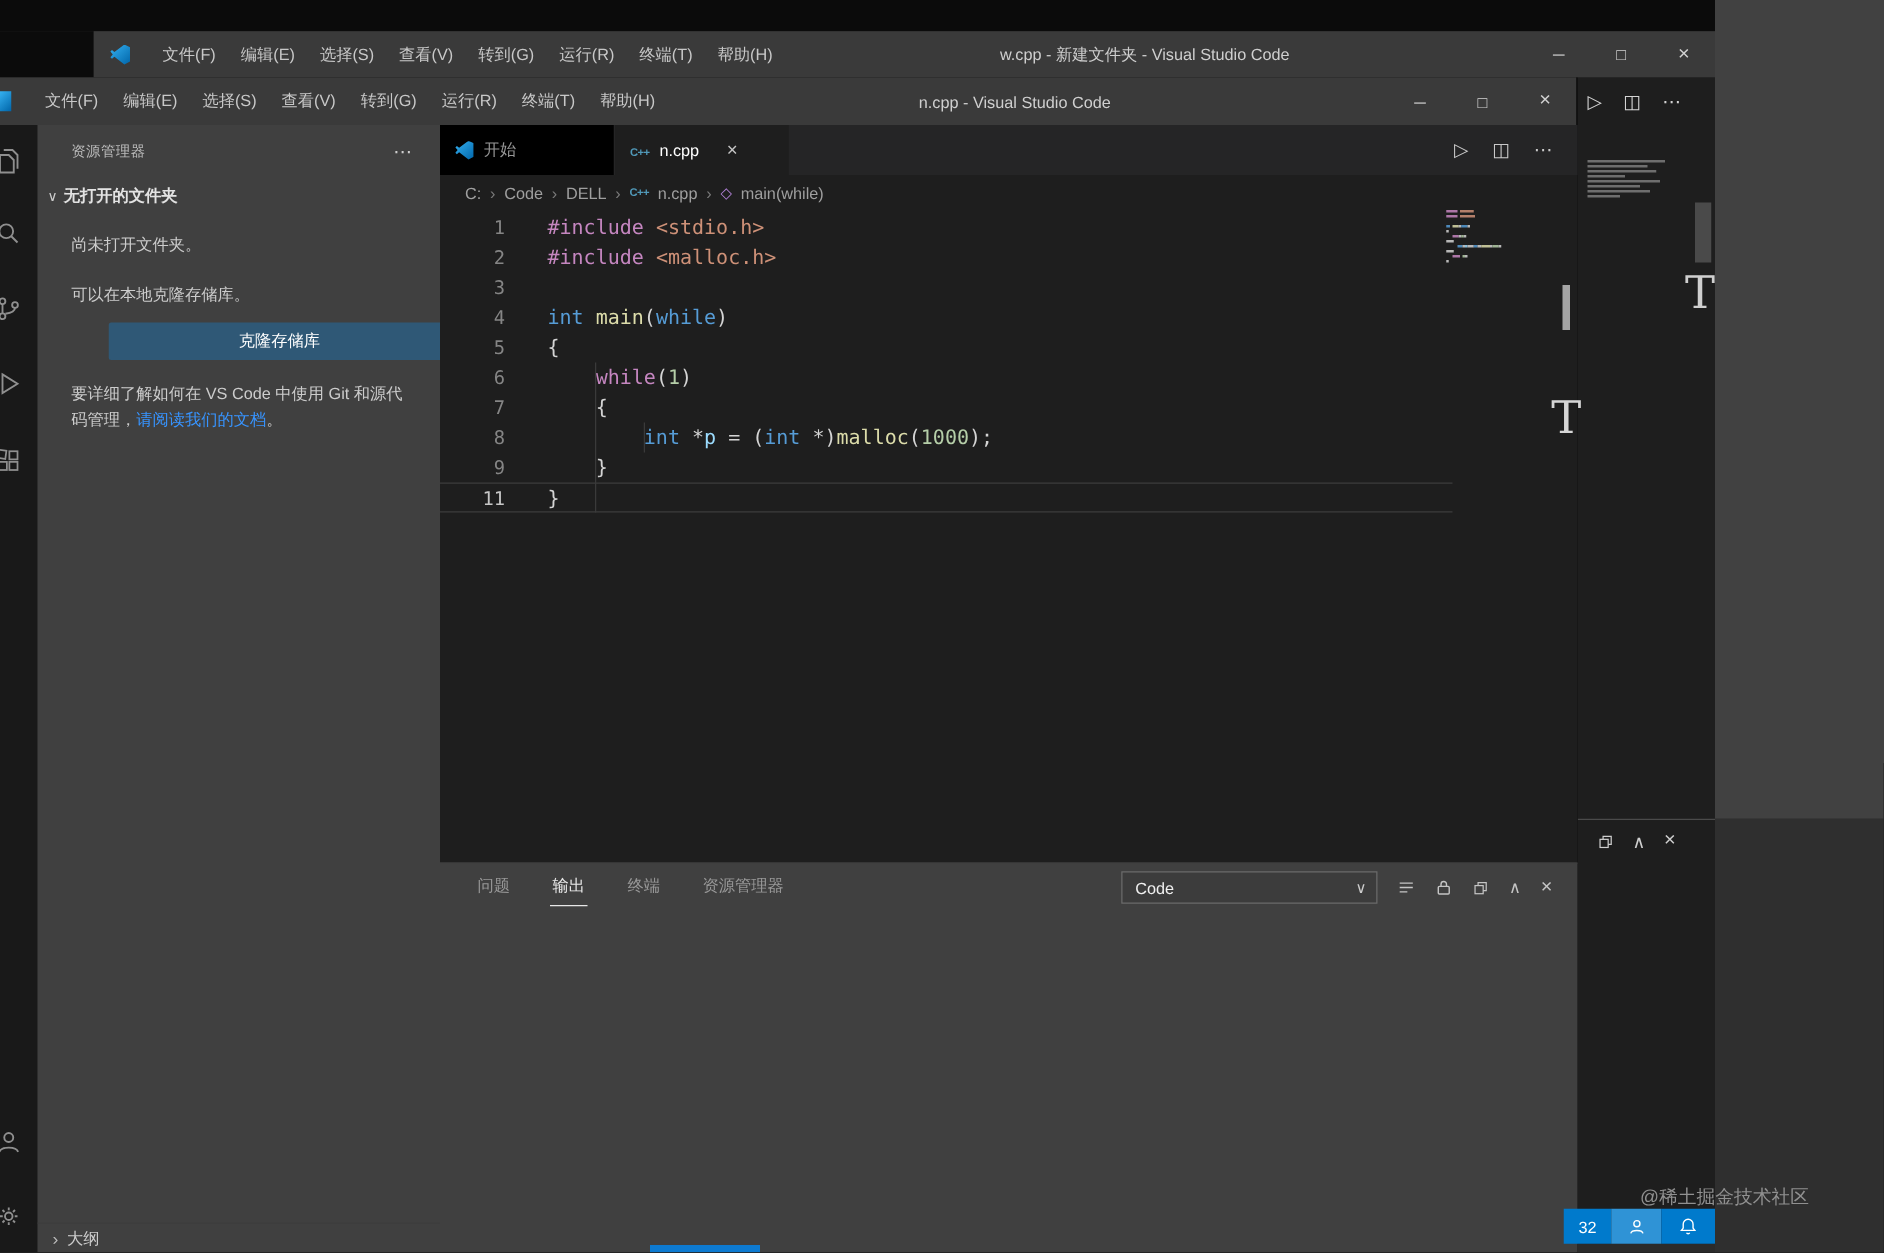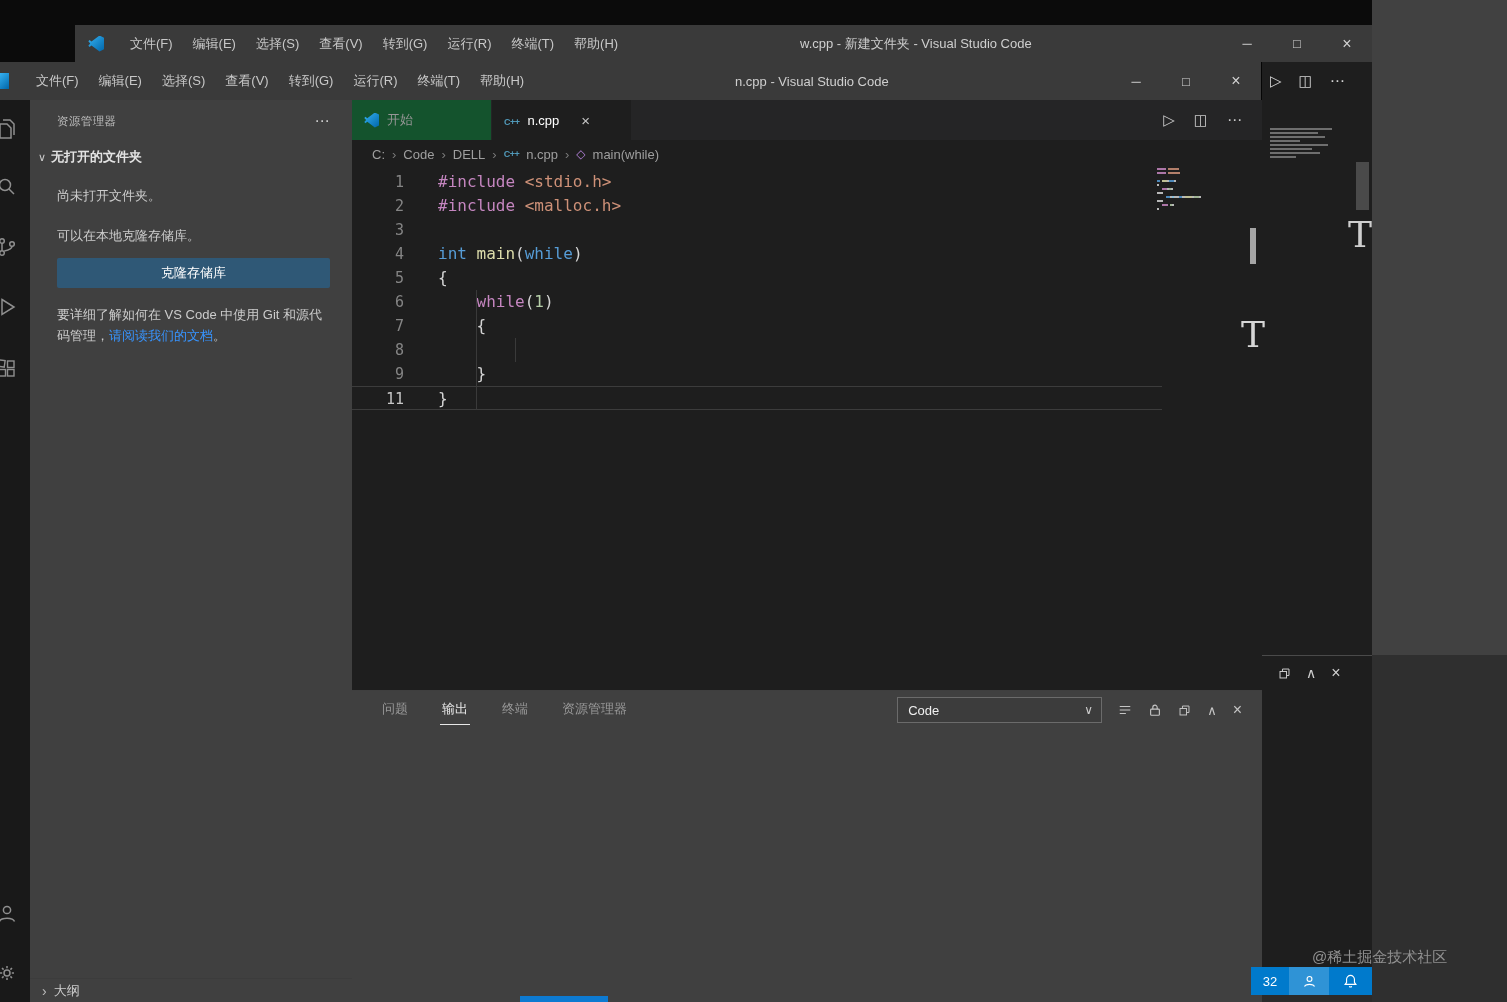--- a/index.html
+++ b/index.html
@@ -57,32 +57,32 @@
   .sidebar { position:absolute; left:30px; top:38px; width:322px; height:902px; background:#404040; }
   .sb-header { display:flex; align-items:center; padding:12px 22px 0 27px; color:#bbb; font-size:11.5px; letter-spacing:.4px; }
   .sb-more { margin-left:auto; color:#cfcfcf; font-size:15px; }
   .sb-section { display:flex; align-items:center; gap:5px; margin-top:18px; padding-left:8px; color:#e3e3e3; font-weight:bold; }
   .sb-section .chev { font-size:11px; color:#cccccc; font-weight:normal; }
   .sb-body { padding:0 22px 0 27px; color:#cccccc; }
   .sb-text { margin-top:20px; line-height:20px; }
   .btn { display:block; width:100%; height:30px; border:none; border-radius:2px; color:#fff; font-size:13px;
          font-family:inherit; margin-top:14px; cursor:pointer; }
   .btn.primary   { background:#1177d2; }
-  .btn.secondary { background:#2f5876; margin-top:12px; }
+  .btn.secondary { background:#2f5876; margin-top:12px;margin-left:30px; }
   .sb-text.git { margin-top:16px; line-height:21px; }
   .link { color:#3794ff; text-decoration:none; cursor:pointer; }
   .sb-outline { position:absolute; left:0; right:0; bottom:0; height:24px; border-top:1px solid #3c3c3c;
                 display:flex; align-items:center; gap:7px; padding-left:12px; color:#cccccc; }
   .sb-outline .chev2 { font-size:14px; color:#bbb; }
 
   
   .editor { position:absolute; left:352px; top:38px; width:910px; height:590px; background:#1e1e1e; }
   .tabbar { position:relative; height:40px; background:#252526; display:flex; }
   .etab { height:40px; min-width:140px; display:flex; align-items:center; gap:8px; padding:0 12px; font-size:13px;
-          background:#14532d; color:#969696; border-right:1px solid #252526; cursor:pointer; }
+          background:#000000; color:#969696; border-right:1px solid #252526; cursor:pointer; }
   .etab.active { background:#1e1e1e; color:#ffffff; }
   .tabicon { display:inline-block; }
   .icon-vscode-logo { width:15px; height:15px; background:linear-gradient(135deg,#35b1f1,#0065a9);
     clip-path:polygon(72% 0,100% 14%,100% 86%,72% 100%,22% 62%,10% 72%,2% 64%,14% 50%,2% 36%,10% 28%,22% 38%); }
   .icon-cpp-file::before { content:"C++"; color:#519aba; font-size:9px; font-weight:bold; letter-spacing:-0.5px; }
   .icon-symbol-method::before { content:"◇"; color:#b180d7; font-size:12px; }
   .tabclose { margin-left:14px; color:#c5c5c5; font-size:15px; }
   .editor-actions { margin-left:auto; display:flex; align-items:center; gap:19px; padding-right:20px; color:#c9c9c9; font-size:15px; }
 
   .breadcrumb { height:28px; display:flex; align-items:center; gap:7px; padding-left:20px; color:#9f9f9f; font-size:13px; }
@@ -350,20 +350,21 @@
           <div class="code-line">
             <span class="ln">6</span>
             <span class="lc"><span class="tok-pl">    </span><span class="tok-kw2">while</span><span class="tok-pl">(</span><span class="tok-num">1</span><span class="tok-pl">)</span></span>
           </div>
           <div class="code-line">
             <span class="ln">7</span>
             <span class="lc"><span class="tok-pl">    {</span></span>
           </div>
           <div class="code-line">
             <span class="ln">8</span>
+            <span class="lc"><span class="tok-pl">        </span><span class="tok-kw">int</span><span class="tok-pl"> *</span><span class="tok-var">p</span><span class="tok-pl"> = (</span><span class="tok-kw">int</span><span class="tok-pl"> *)</span><span class="tok-fn">malloc</span><span class="tok-pl">(</span><span class="tok-num">1000</span><span class="tok-pl">);</span></span>
           </div>
           <div class="code-line">
             <span class="ln">9</span>
             <span class="lc"><span class="tok-pl">    }</span></span>
           </div>
           <div class="code-line current">
             <span class="ln">11</span>
             <span class="lc"><span class="tok-pl">}</span></span>
           </div>
         </div>

